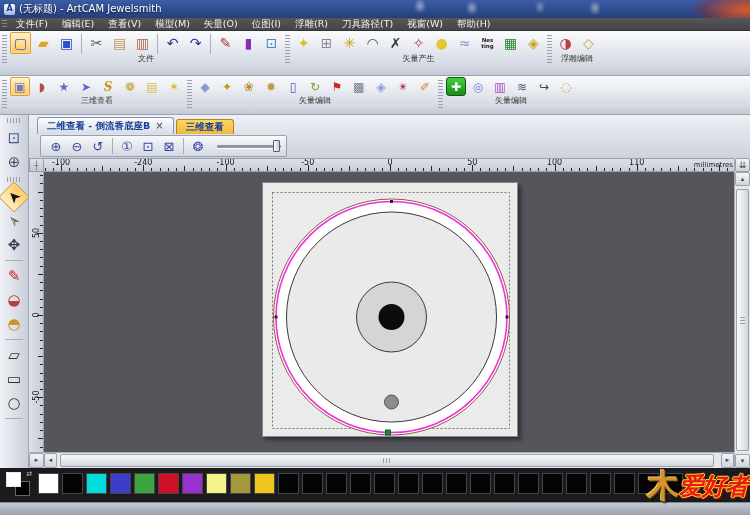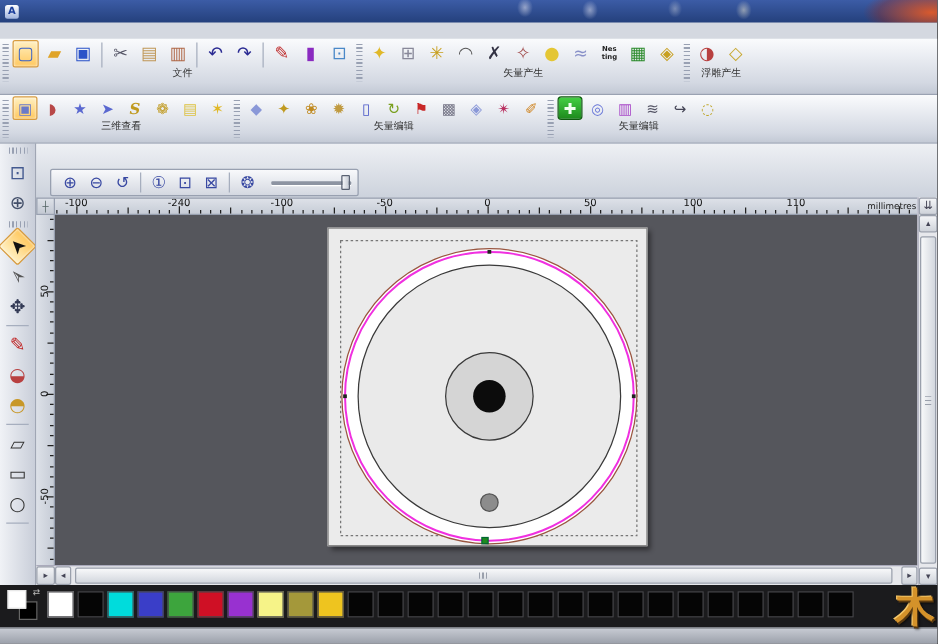--- a/index.html
+++ b/index.html
@@ -106,22 +106,38 @@
   .wm-text{font-size:24px;font-weight:bold;font-style:italic;color:#e81818;line-height:1;letter-spacing:-1px;
     text-shadow:-1px 0 #ffd02a,1px 0 #ffd02a,0 -1px #ffd02a,0 1px #ffd02a,2px 2px 0 #7a0808;}
 </style>
 </head>
 <body>
 
 <div id="app">
 
   <div class="titlebar">
     <div class="app-icon">A</div>
-  </div>
-
+    <div class="title-text">(无标题) - ArtCAM Jewelsmith</div>
+  </div>
+
+  <div class="menubar">
+    <div class="menu-grip"></div>
+    <div class="menu-items">
+        <div class="menu-item">文件(F)</div>
+        <div class="menu-item">编辑(E)</div>
+        <div class="menu-item">查看(V)</div>
+        <div class="menu-item">模型(M)</div>
+        <div class="menu-item">矢量(O)</div>
+        <div class="menu-item">位图(I)</div>
+        <div class="menu-item">浮雕(R)</div>
+        <div class="menu-item">刀具路径(T)</div>
+        <div class="menu-item">视窗(W)</div>
+        <div class="menu-item">帮助(H)</div>
+      </div>
+  </div>
 
   <div class="trow" id="row1">
       <div class="vgrip"></div>
       <div class="tgroup">
         <div class="gi-row">
           <div class="tbtn hl" style="color: rgb(58, 98, 200);">▢</div>
           <div class="tbtn" style="color: rgb(224, 164, 40);">▰</div>
           <div class="tbtn" style="color: rgb(42, 82, 200);">▣</div>
           <div class="tsep"></div>
           <div class="tbtn" style="color: rgb(85, 85, 102);">✂</div>
@@ -154,21 +170,21 @@
           <div class="tbtn" style="color: rgb(200, 160, 32);">◈</div>
         </div>
         <div class="g-label">矢量产生</div>
       </div>
       <div class="vgrip"></div>
       <div class="tgroup">
         <div class="gi-row">
           <div class="tbtn" style="color: rgb(184, 64, 64);">◑</div>
           <div class="tbtn" style="color: rgb(200, 168, 48);">◇</div>
         </div>
-        <div class="g-label">浮雕产生</div>
+        <div class="g-label">浮雕编辑</div>
       </div>
     </div>
   <div class="trow" id="row2">
       <div class="vgrip"></div>
       <div class="tgroup">
         <div class="gi-row">
           <div class="tbtn hl" style="color: rgb(106, 122, 200);">▣</div>
           <div class="tbtn" style="color: rgb(184, 72, 72);">◗</div>
           <div class="tbtn" style="color: rgb(90, 104, 208);">★</div>
           <div class="tbtn" style="color: rgb(90, 104, 208);">➤</div>
@@ -223,20 +239,29 @@
       <div class="tbtn" style="color: rgb(184, 64, 64);">◒</div>
       <div class="tbtn" style="color: rgb(200, 152, 40);">◓</div>
       <div class="hsep"></div>
       <div class="tbtn" style="color: rgb(51, 51, 51);">▱</div>
       <div class="tbtn" style="color: rgb(51, 51, 51);">▭</div>
       <div class="tbtn" style="color: rgb(51, 51, 51);">○</div>
       <div class="hsep"></div>
     </div>
 
   <div class="docarea">
+    <div class="tabbar" id="tabbar">
+        <div class="tab">
+          <span>二维查看 - 倒流香底座B</span>
+          <span class="tab-close">×</span>
+        </div>
+        <div class="tab inactive">
+          <span>三维查看</span>
+        </div>
+      </div>
     <div class="zoombar" id="zoombar">
         <div class="zbtn">⊕</div>
         <div class="zbtn">⊖</div>
         <div class="zbtn">↺</div>
         <div class="zsep"></div>
         <div class="zbtn">①</div>
         <div class="zbtn">⊡</div>
         <div class="zbtn">⊠</div>
         <div class="zsep"></div>
         <div class="zbtn">❂</div>
@@ -455,15 +480,16 @@
         <div class="swatch" style="background: rgb(5, 5, 5);"></div>
         <div class="swatch" style="background: rgb(5, 5, 5);"></div>
         <div class="swatch" style="background: rgb(5, 5, 5);"></div>
       </div>
   </div>
 
   <div class="statusbar"></div>
 
   <div class="watermark">
     <span class="wm-logo">木</span>
+    <span class="wm-text">爱好者</span>
   </div>
 
 </div>
 
 </body></html>

